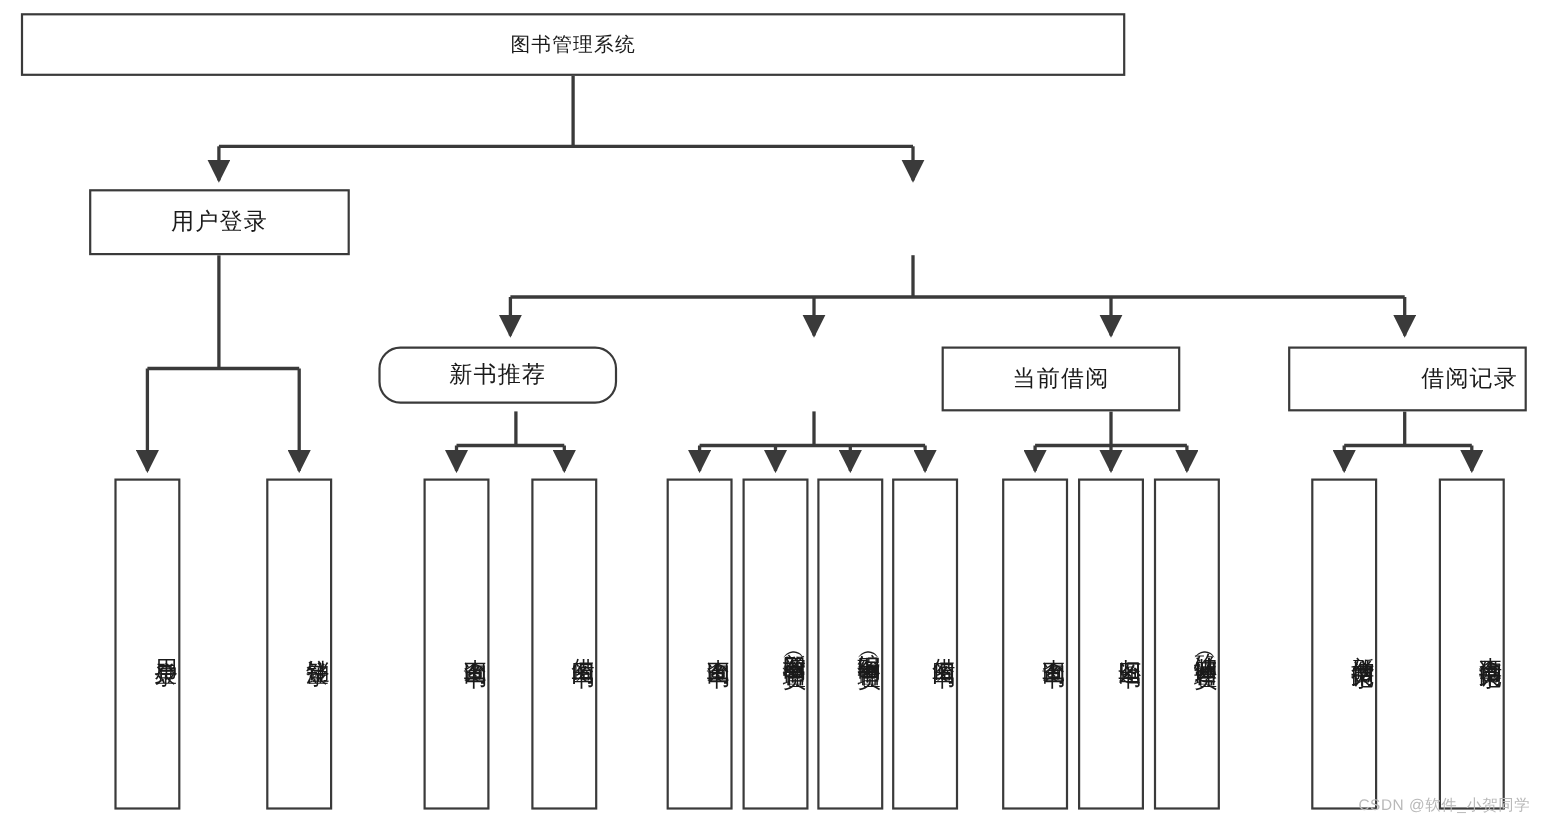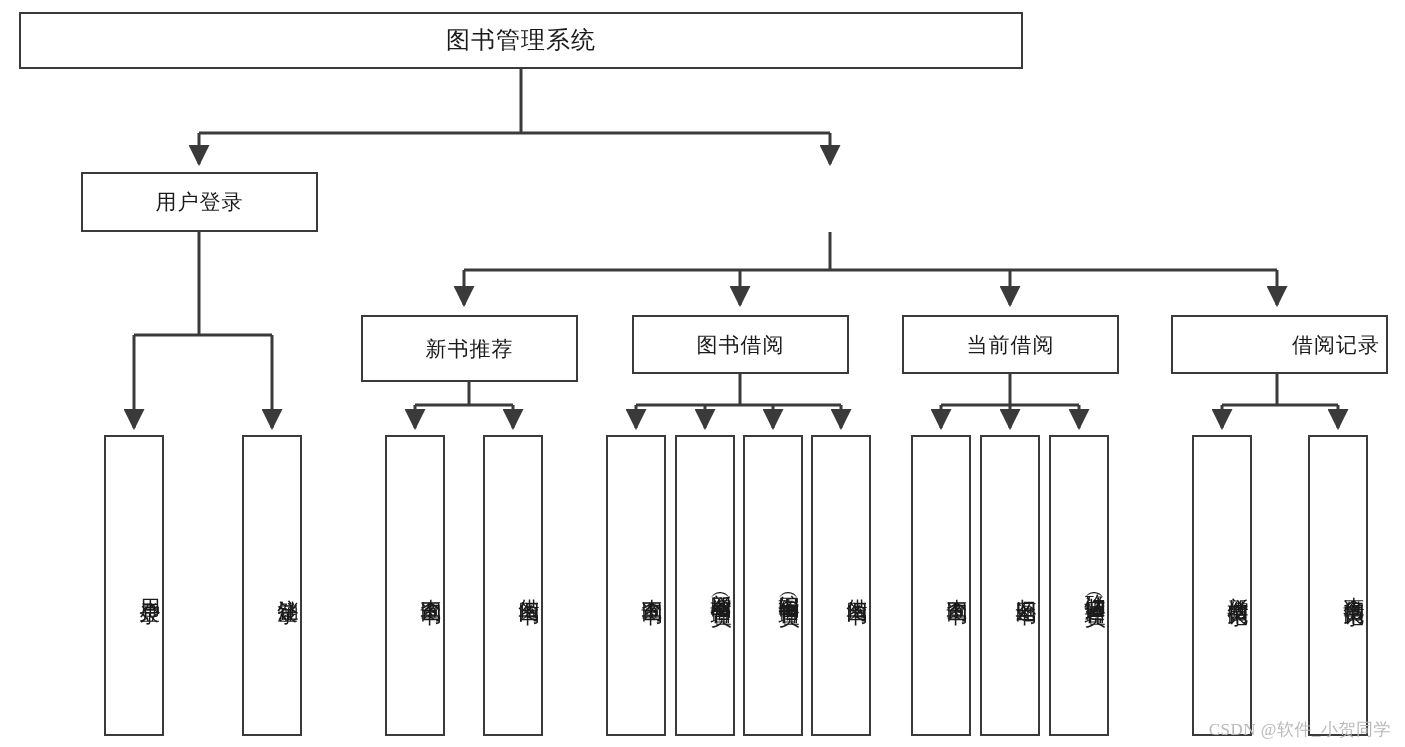--- a/index.html
+++ b/index.html
@@ -52,33 +52,33 @@
     align-items: flex-start;
     justify-content: center;
     padding: 12px 0 12px 0;
   }
   .node.vert .vtext {
     writing-mode: vertical-rl;
     text-orientation: upright;
     display: block;
   }
   .node.title {
-    font-size: 24px;
+    font-size: 18px;
     letter-spacing: 1px;
   }
   .watermark {
     position: absolute;
     right: 14px;
     bottom: 6px;
-    font-size: 17px;
+    font-size: 14px;
     color: #b9b9b9;
     letter-spacing: 0.5px;
     z-index: 5;
     white-space: nowrap;
-    font-family: Liberation Serif, serif;
+    font-family: Liberation Sans, sans-serif;
   }
 </style>
 </head>
 <body>
 
 <div id="canvas">
 
   <svg id="edges" viewBox="0 0 1405 747" xmlns="http://www.w3.org/2000/svg">
     <defs>
       <marker id="arrow" viewBox="0 0 10 10" refX="9" refY="5" markerWidth="7" markerHeight="7" orient="auto-start-reverse">
@@ -130,27 +130,24 @@
   </svg>
 
   <div class="node horiz title" style="left:19px; top:12px; width:1004px; height:57px;">
     <span>图书管理系统</span>
   </div>
 
   <div class="node horiz" style="left:81px; top:172px; width:237px; height:60px;">
     <span>用户登录</span>
   </div>
 
-  <div class="node horiz" style="left:361px; top:315px; width:217px; height:67px;">
+  <div class="node horiz" style="left:344px; top:315px; width:217px; height:52px;border-radius:20px;">
     <span>新书推荐</span>
   </div>
-  <div class="node horiz" style="left:632px; top:315px; width:217px; height:59px;">
-    <span>图书借阅</span>
-  </div>
-  <div class="node horiz" style="left:902px; top:315px; width:217px; height:59px;">
+  <div class="node horiz" style="left:856px; top:315px; width:217px; height:59px;">
     <span>当前借阅</span>
   </div>
   <div class="node horiz" style="left:1171px; top:315px; width:217px; height:59px;justify-content:flex-end;">
     <span>借阅记录</span>
   </div>
 
   <div class="node vert" style="left:104px; top:435px; width:60px; height:301px;">
     <span class="vtext">用户登录</span>
   </div>
   <div class="node vert" style="left:242px; top:435px; width:60px; height:301px;">

